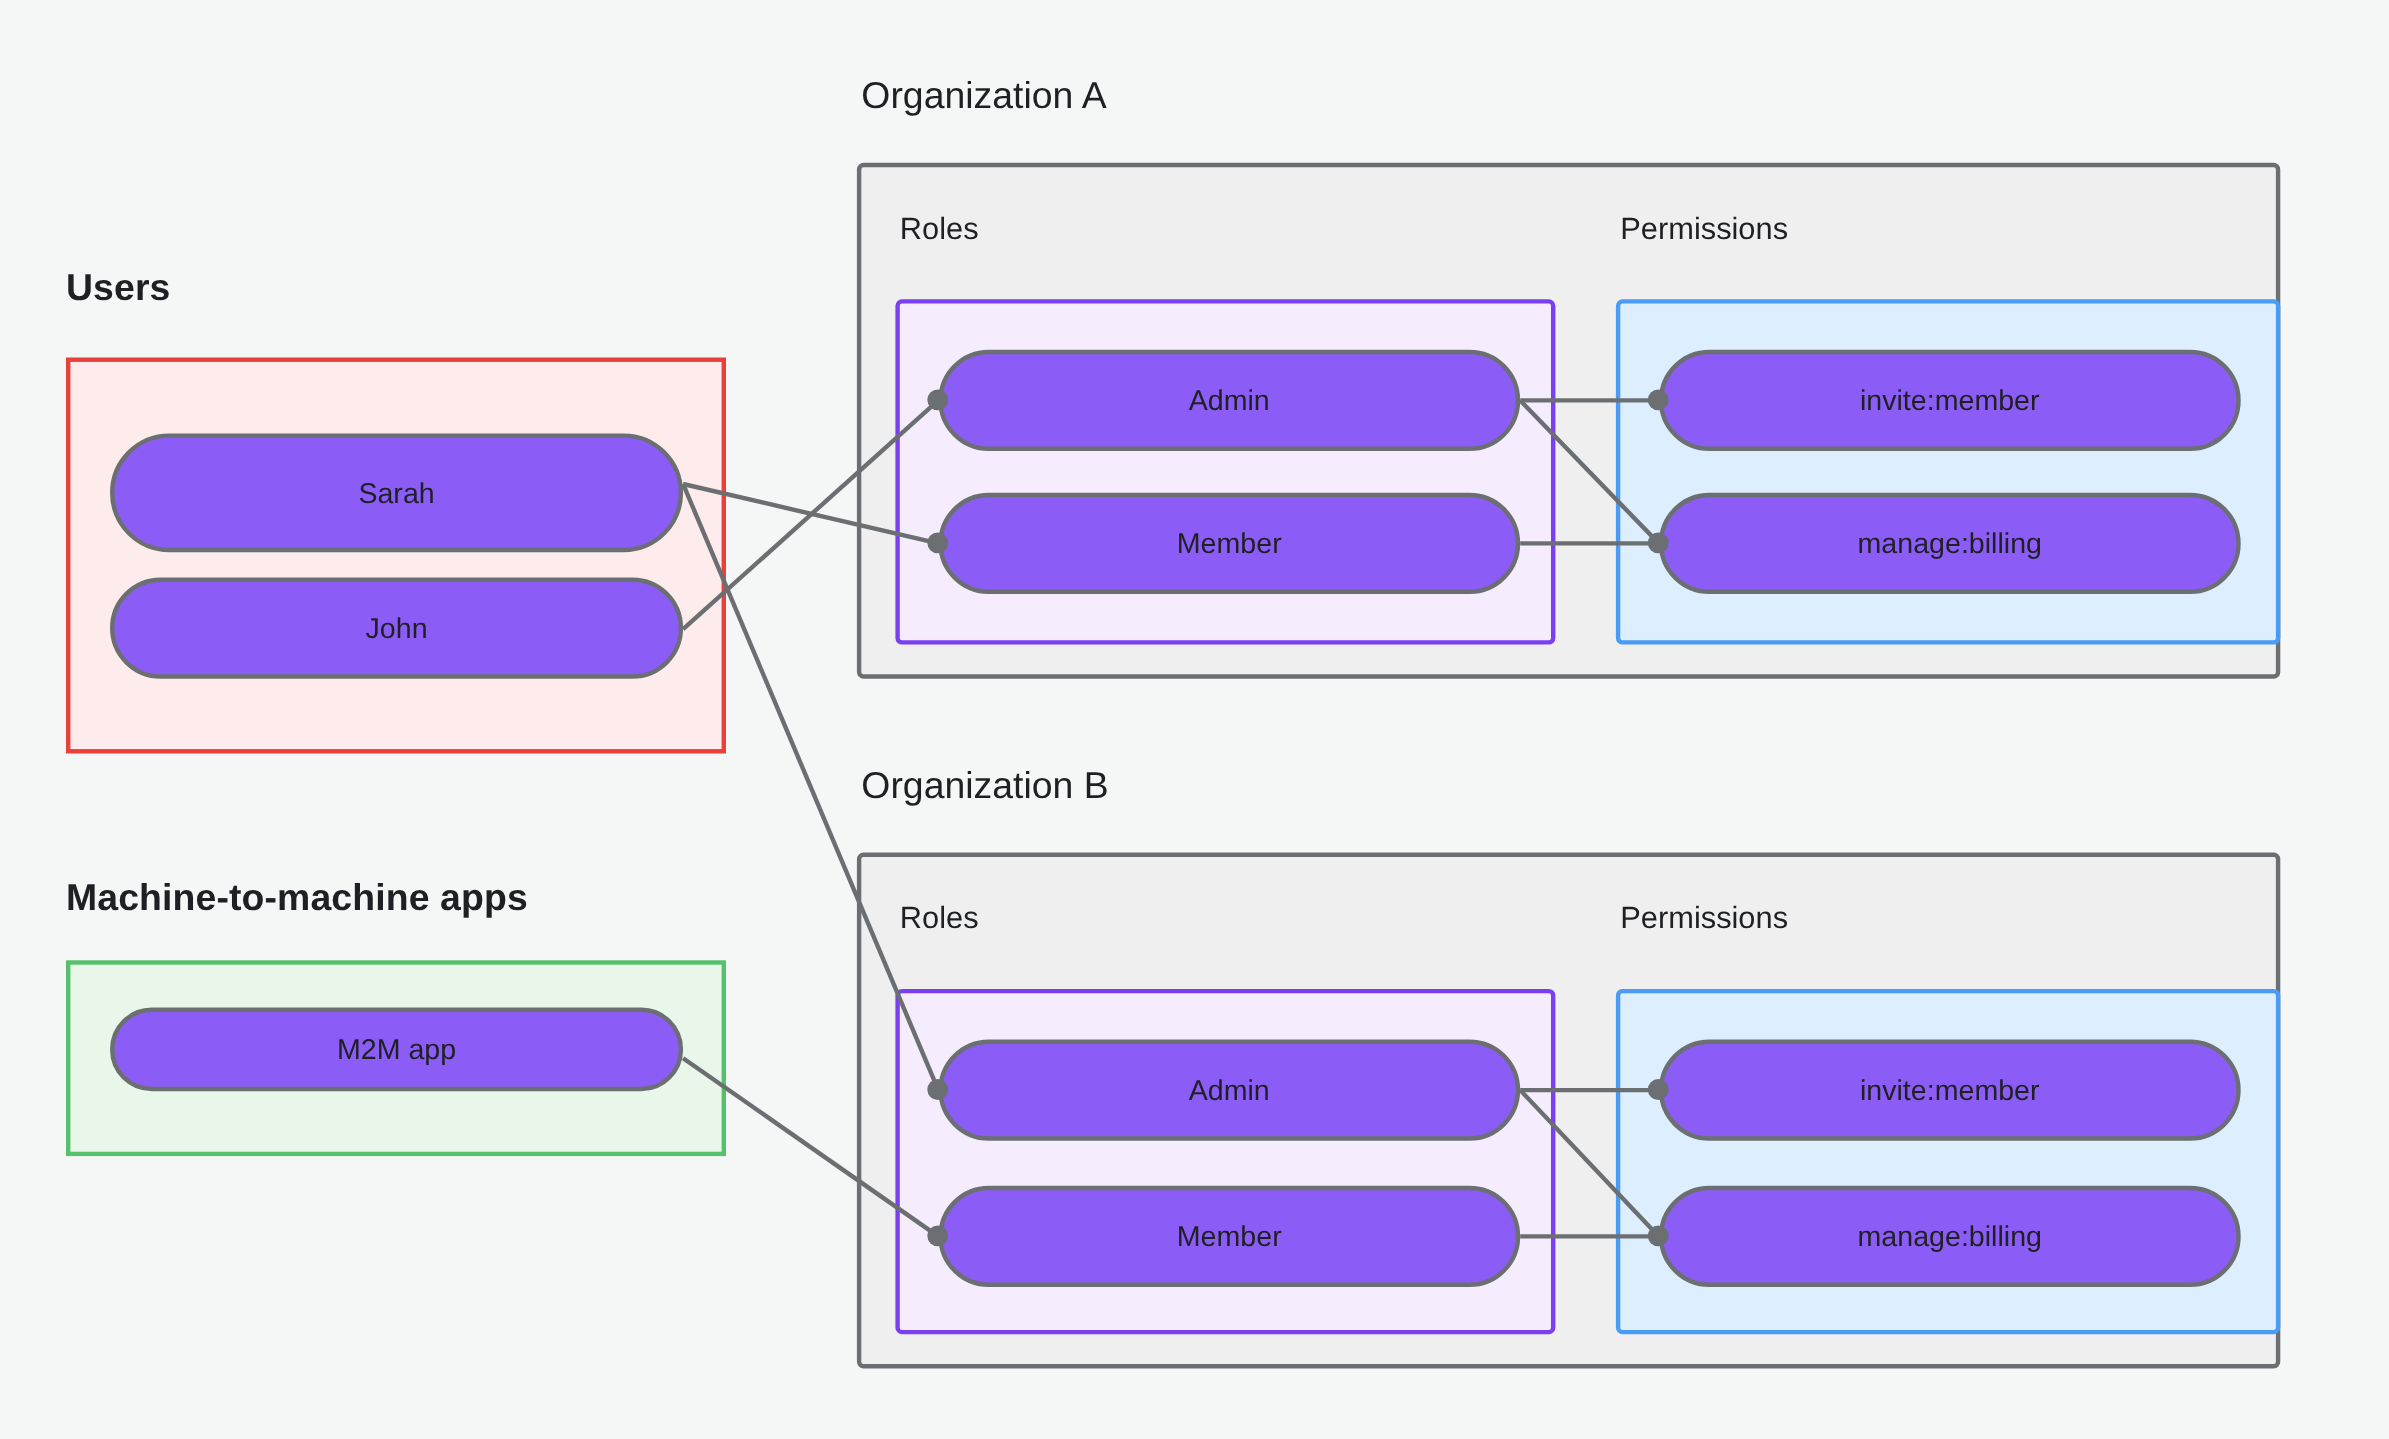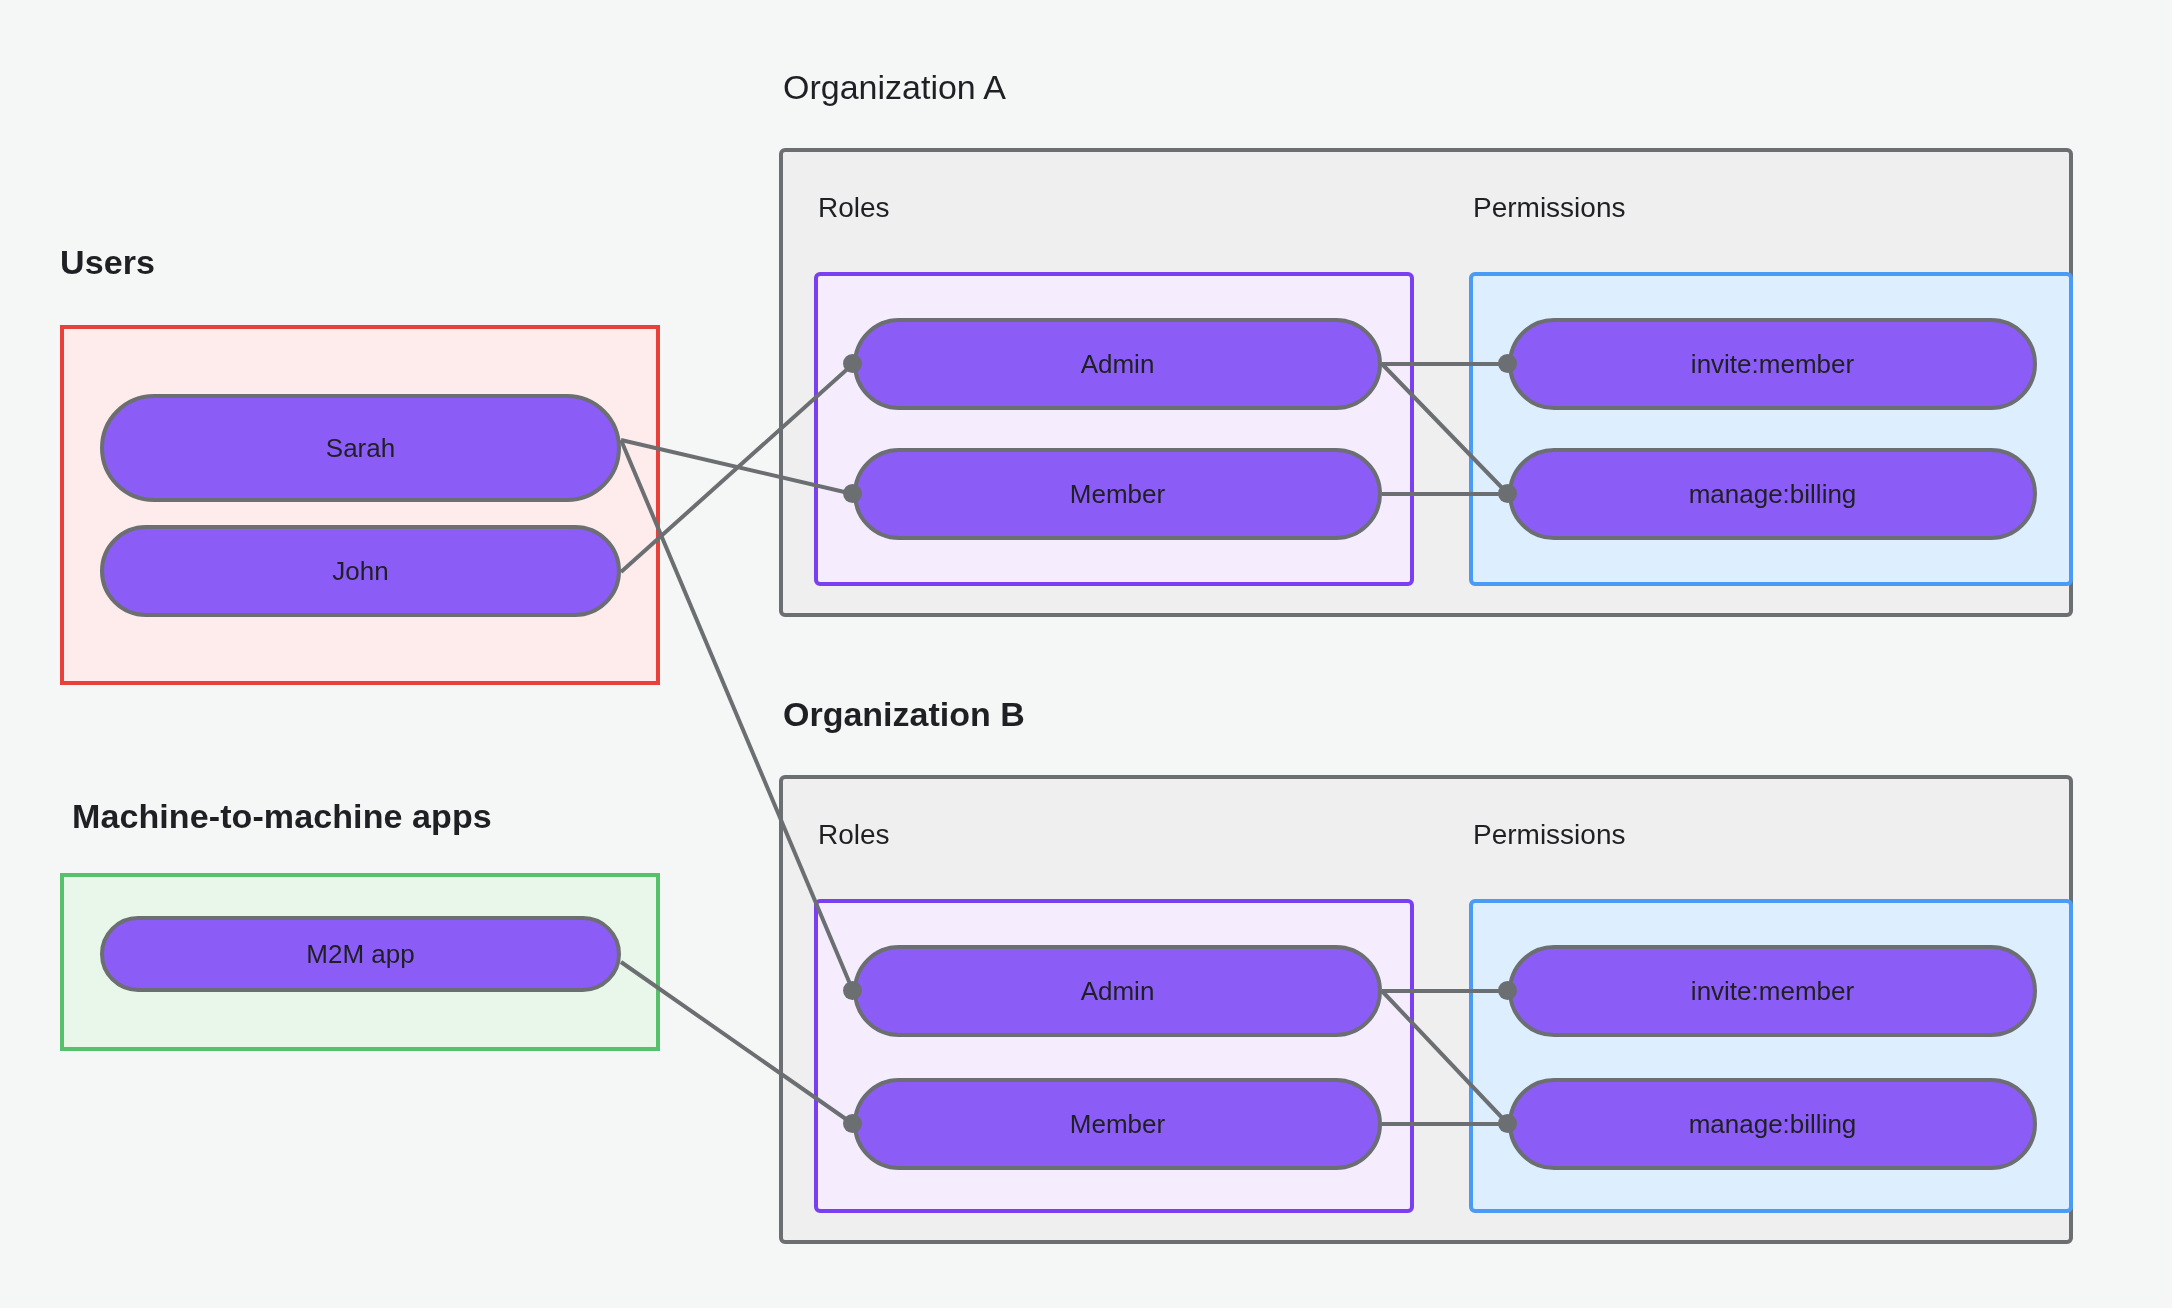--- a/index.html
+++ b/index.html
@@ -139,21 +139,21 @@
   </svg>
 
   <div class="grp-label" style="left:60px; top:243px;">Users</div>
 
   <div class="box box-users" style="left:60px; top:325px; width:600px; height:360px;"></div>
 
   <div class="pill" style="left:100px; top:394px; width:521px; height:108px;">Sarah</div>
 
   <div class="pill" style="left:100px; top:525px; width:521px; height:92px;">John</div>
 
-  <div class="grp-label" style="left:60px; top:797px;margin-left:12px;">Machine-to-machine apps</div>
+  <div class="grp-label" style="left:60px; top:797px;">Machine-to-machine apps</div>
 
   <div class="box box-m2m" style="left:60px; top:873px; width:600px; height:178px;"></div>
 
   <div class="pill" style="left:100px; top:916px; width:521px; height:76px;">M2M app</div>
 
   <div class="org-label" style="left:783px; top:68px;">Organization A</div>
 
   <div class="box box-org" style="left:779px; top:148px; width:1294px; height:469px;"></div>
 
   <div class="sub-label" style="left:818px; top:192px;">Roles</div>
@@ -169,21 +169,21 @@
   <div class="sub-label" style="left:1473px; top:192px;">Permissions</div>
 
   <div class="box box-perms" style="left:1469px; top:272px; width:604px; height:314px;"></div>
 
   <div class="pill" style="left:1508px; top:318px; width:529px; height:92px;">invite:member</div>
   <div class="dot" style="left:1498px; top:354px;"></div>
 
   <div class="pill" style="left:1508px; top:448px; width:529px; height:92px;">manage:billing</div>
   <div class="dot" style="left:1498px; top:484px;"></div>
 
-  <div class="org-label" style="left:783px; top:695px;font-weight:bold;">Organization B</div>
+  <div class="org-label" style="left:783px; top:695px;">Organization B</div>
 
   <div class="box box-org" style="left:779px; top:775px; width:1294px; height:469px;"></div>
 
   <div class="sub-label" style="left:818px; top:819px;">Roles</div>
 
   <div class="box box-roles" style="left:814px; top:899px; width:600px; height:314px;"></div>
 
   <div class="pill" style="left:853px; top:945px; width:529px; height:92px;">Admin</div>
   <div class="dot" style="left:843px; top:981px;"></div>
 

